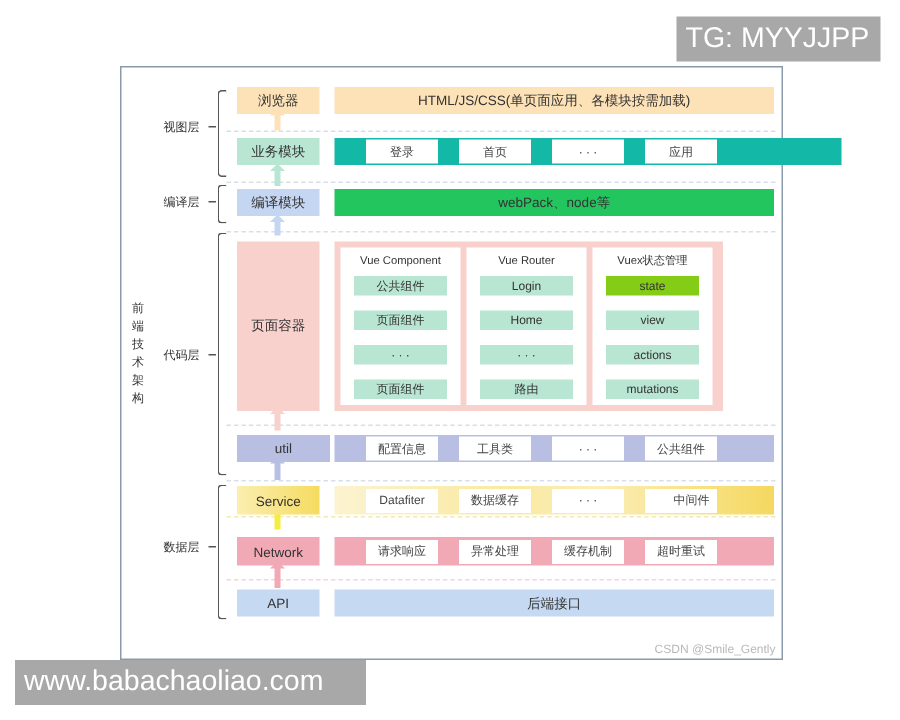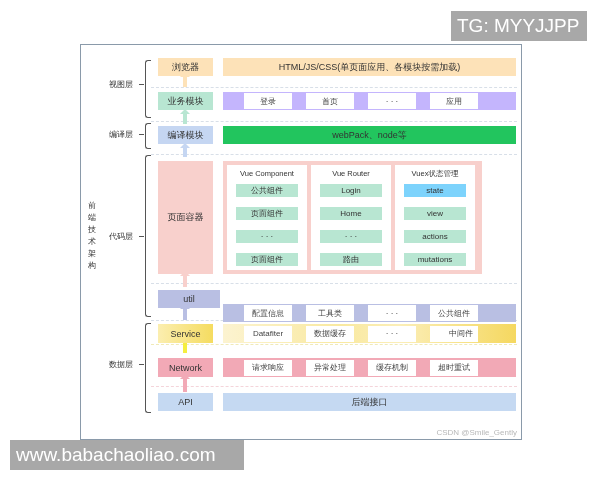--- a/index.html
+++ b/index.html
@@ -64,21 +64,21 @@
   <div class="arrow" style="left:102px; top:102px; height:10px; background:#c5d6f2; color:#c5d6f2;"></div>
   <div class="arrow" style="left:102px; top:230px; height:12px; background:#f8d0cc; color:#f8d0cc;"></div>
   <div class="arrow" style="left:102px; top:263px; height:12px; background:#b9bfe3; color:#b9bfe3;"></div>
   <div class="arrow" style="left:102px; top:297px; height:11px; background:#f5ee40; color:#f5ee40;"></div>
   <div class="arrow" style="left:102px; top:333px; height:14px; background:#f2a9b6; color:#f2a9b6;"></div>
 
   <div class="box" style="left:77px; top:13px; width:55px; height:18px; background:#fde2b8;">浏览器</div>
   <div class="box" style="left:142px; top:13px; width:293px; height:18px; background:#fde2b8;">HTML/JS/CSS(单页面应用、各模块按需加载)</div>
 
   <div class="box" style="left:77px; top:47px; width:55px; height:18px; background:#b8e6d2;">业务模块</div>
-  <div class="box" style="left:142px; top:47px; width:293px; height:18px; background:#c4b5fd;">
+  <div class="box" style="left:142px; top:47px; width:338px; height:18px; background:#14b8a6;">
     <div class="cell" style="left:21px; top:1px;">登录</div>
     <div class="cell" style="left:83px; top:1px;">首页</div>
     <div class="cell" style="left:145px; top:1px;">· · ·</div>
     <div class="cell" style="left:207px; top:1px;">应用</div>
   </div>
 
   <div class="box" style="left:77px; top:81px; width:55px; height:18px; background:#c5d6f2;">编译模块</div>
   <div class="box" style="left:142px; top:81px; width:293px; height:18px; background:#22c55e;">webPack、node等</div>
 
   <div class="box" style="left:77px; top:116px; width:55px; height:113px; background:#f8d0cc;">页面容器</div>
@@ -96,30 +96,30 @@
     <div class="abs" style="left:88px; top:4px; width:80px; height:105px; background:#fff;">
       <div class="coltitle" style="left:0; top:4px;">Vue Router</div>
       <div class="mini" style="left:9px; top:19px; background:#b8e6d2;">Login</div>
       <div class="mini" style="left:9px; top:42px; background:#b8e6d2;">Home</div>
       <div class="mini" style="left:9px; top:65px; background:#b8e6d2;">· · ·</div>
       <div class="mini" style="left:9px; top:88px; background:#b8e6d2;">路由</div>
     </div>
 
     <div class="abs" style="left:172px; top:4px; width:80px; height:105px; background:#fff;">
       <div class="coltitle" style="left:0; top:4px;">Vuex状态管理</div>
-      <div class="mini" style="left:9px; top:19px; background:#7dd3fc;">state</div>
+      <div class="mini" style="left:9px; top:19px; background:#84cc16;">state</div>
       <div class="mini" style="left:9px; top:42px; background:#b8e6d2;">view</div>
       <div class="mini" style="left:9px; top:65px; background:#b8e6d2;">actions</div>
       <div class="mini" style="left:9px; top:88px; background:#b8e6d2;">mutations</div>
     </div>
   </div>
 
 
   <div class="box" style="left:77px; top:245px; width:62px; height:18px; background:#b9bfe3;">util</div>
-  <div class="box" style="left:142px; top:259px; width:293px; height:18px; background:#b9bfe3;">
+  <div class="box" style="left:142px; top:245px; width:293px; height:18px; background:#b9bfe3;">
     <div class="cell" style="left:21px; top:1px;">配置信息</div>
     <div class="cell" style="left:83px; top:1px;">工具类</div>
     <div class="cell" style="left:145px; top:1px;">· · ·</div>
     <div class="cell" style="left:207px; top:1px;">公共组件</div>
   </div>
 
   <div class="box" style="left:77px; top:279px; width:55px; height:19px; background:linear-gradient(90deg,#fbeeb0,#f5dc60);">Service</div>
   <div class="box" style="left:142px; top:279px; width:293px; height:19px; background:linear-gradient(90deg,#fcf3d0,#f9e9a0 40%,#fbeeb8 60%,#f5d860);">
     <div class="cell" style="left:21px; top:1.5px;">Datafiter</div>
     <div class="cell" style="left:83px; top:1.5px;">数据缓存</div>

